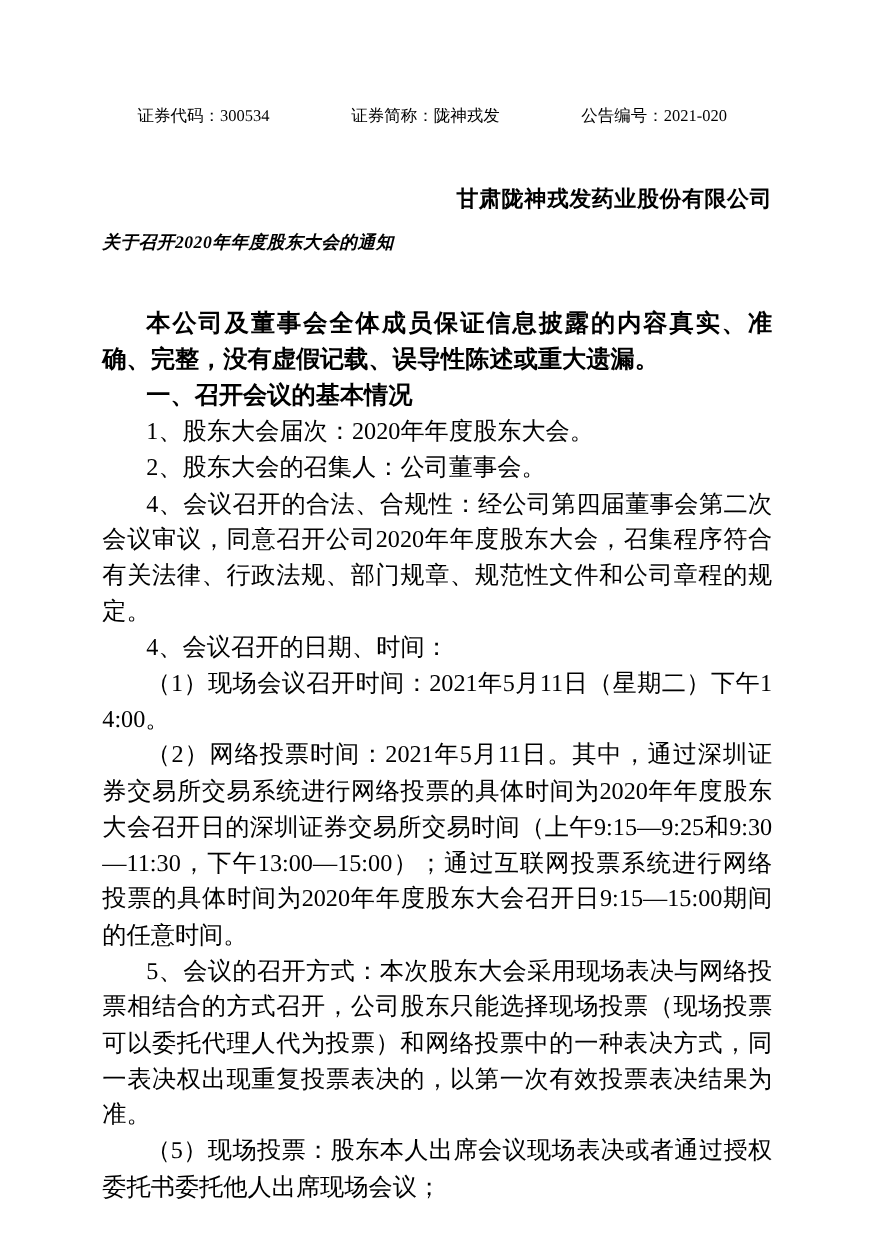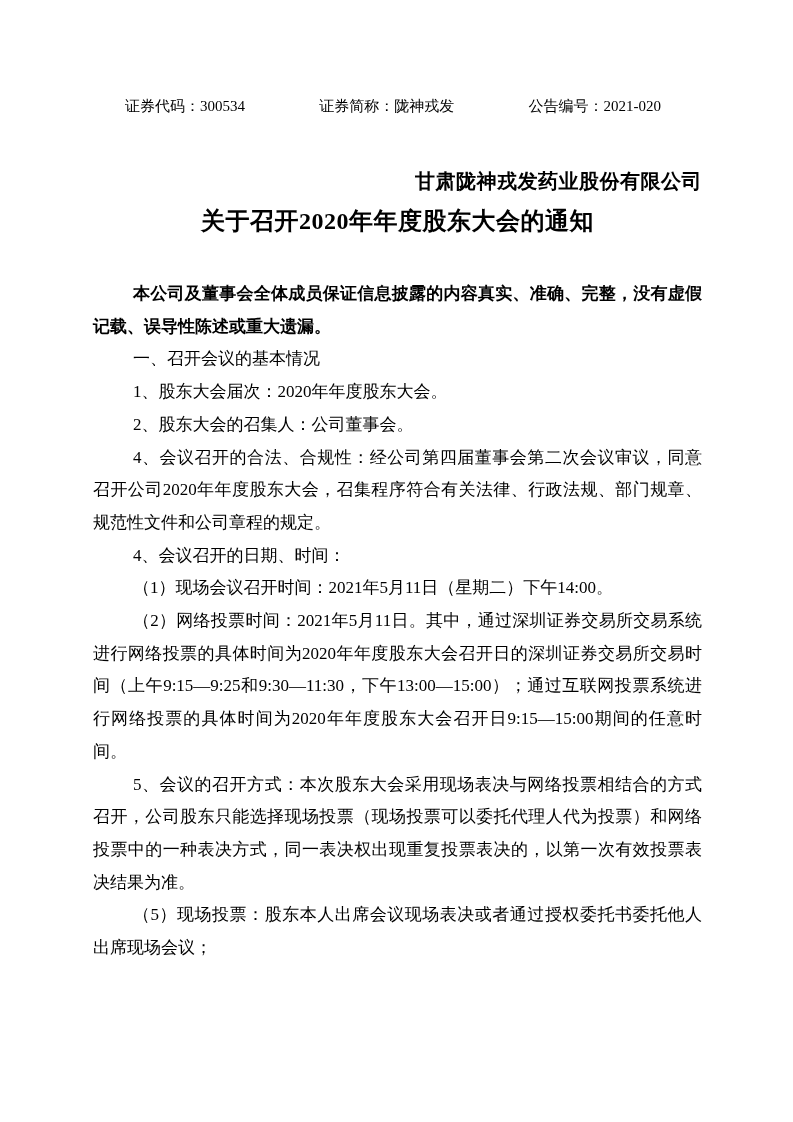--- a/index.html
+++ b/index.html
@@ -31,44 +31,44 @@
   .title-line1 {
     margin-top: 52px;
     font-size: 20px;
     line-height: 26px;
     font-weight: bold;
     text-align: right;
     letter-spacing: 0.5px;
   }
   .title-line2 {
     margin-top: 14px;
-    font-size: 24px;
+    font-size: 16px;
     line-height: 26px;
     font-weight: bold;
-    text-align: center;
     letter-spacing: 0.5px;
+    font-style: italic;
   }
   .para {
     margin: 0;
-    font-size: 17px;
+    font-size: 22px;
     line-height: 32.7px;
     text-indent: 40px;
     text-align: justify;
     text-justify: inter-ideograph;
     word-break: break-all;
   }
   .disclaimer {
     margin-top: 44px;
     font-weight: bold;
   }
   .intro {
     margin-top: 33px;
   }
   .section-heading {
-    font-weight: normal;
+    font-weight: bold;
   }
 </style>
 </head>
 <body>
 
 <div class="page">
   <div class="content">
 
     <div class="doc-header">
       <span>证券代码：300534</span>

